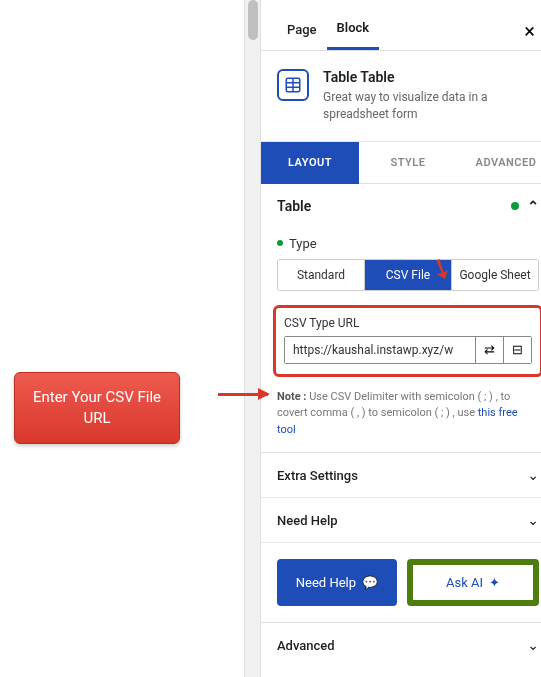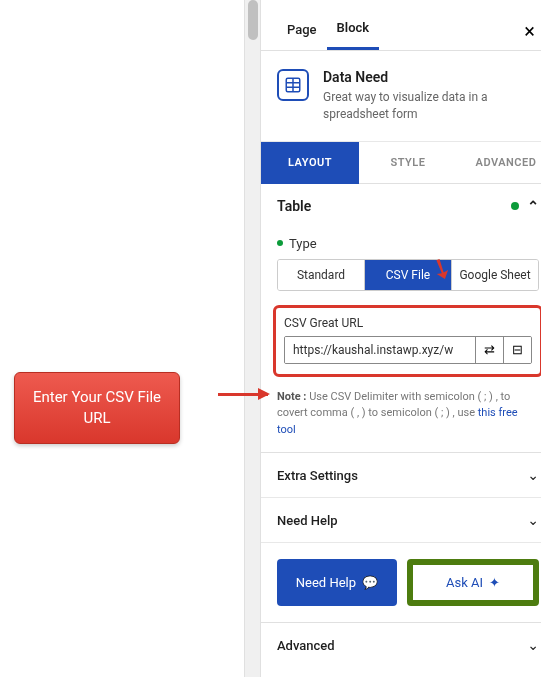--- a/index.html
+++ b/index.html
@@ -83,21 +83,21 @@
   <div class="block-info">
     <div class="block-icon">
       <svg width="18" height="18" viewBox="0 0 24 24" fill="none" stroke-width="2">
           <rect x="3" y="3" width="18" height="18" rx="2"></rect>
           <line x1="3" y1="9" x2="21" y2="9"></line>
           <line x1="3" y1="15" x2="21" y2="15"></line>
           <line x1="12" y1="3" x2="12" y2="21"></line>
         </svg>
     </div>
     <div>
-      <div class="block-title">Data Need</div>
+      <div class="block-title">Table Table</div>
       <div class="block-desc">Great way to visualize data in a spreadsheet form</div>
     </div>
   </div>
 
   <div class="sub-tabs">
     <div class="sub-tab active">LAYOUT</div>
     <div class="sub-tab">STYLE</div>
     <div class="sub-tab">ADVANCED</div>
   </div>
 
@@ -113,21 +113,21 @@
       <span>Type</span>
     </div>
     <div class="type-toggle">
       <div class="type-btn">Standard</div>
       <div class="type-btn active">CSV File</div>
       <div class="type-btn">Google Sheet</div>
     </div>
   </div>
 
   <div class="csv-box">
-    <div class="csv-label">CSV Great URL</div>
+    <div class="csv-label">CSV Type URL</div>
     <div class="csv-input-row">
       <input class="csv-input" value="https://kaushal.instawp.xyz/w" style="">
       <div class="csv-icon-btn">⇄</div>
       <div class="csv-icon-btn">⊟</div>
     </div>
   </div>
 
   <div class="note">
     <b>Note :</b><span> Use CSV Delimiter with semicolon ( ; ) , to covert comma ( , ) to semicolon ( ; ) , use </span><a href="#">this free tool</a>
   </div>

